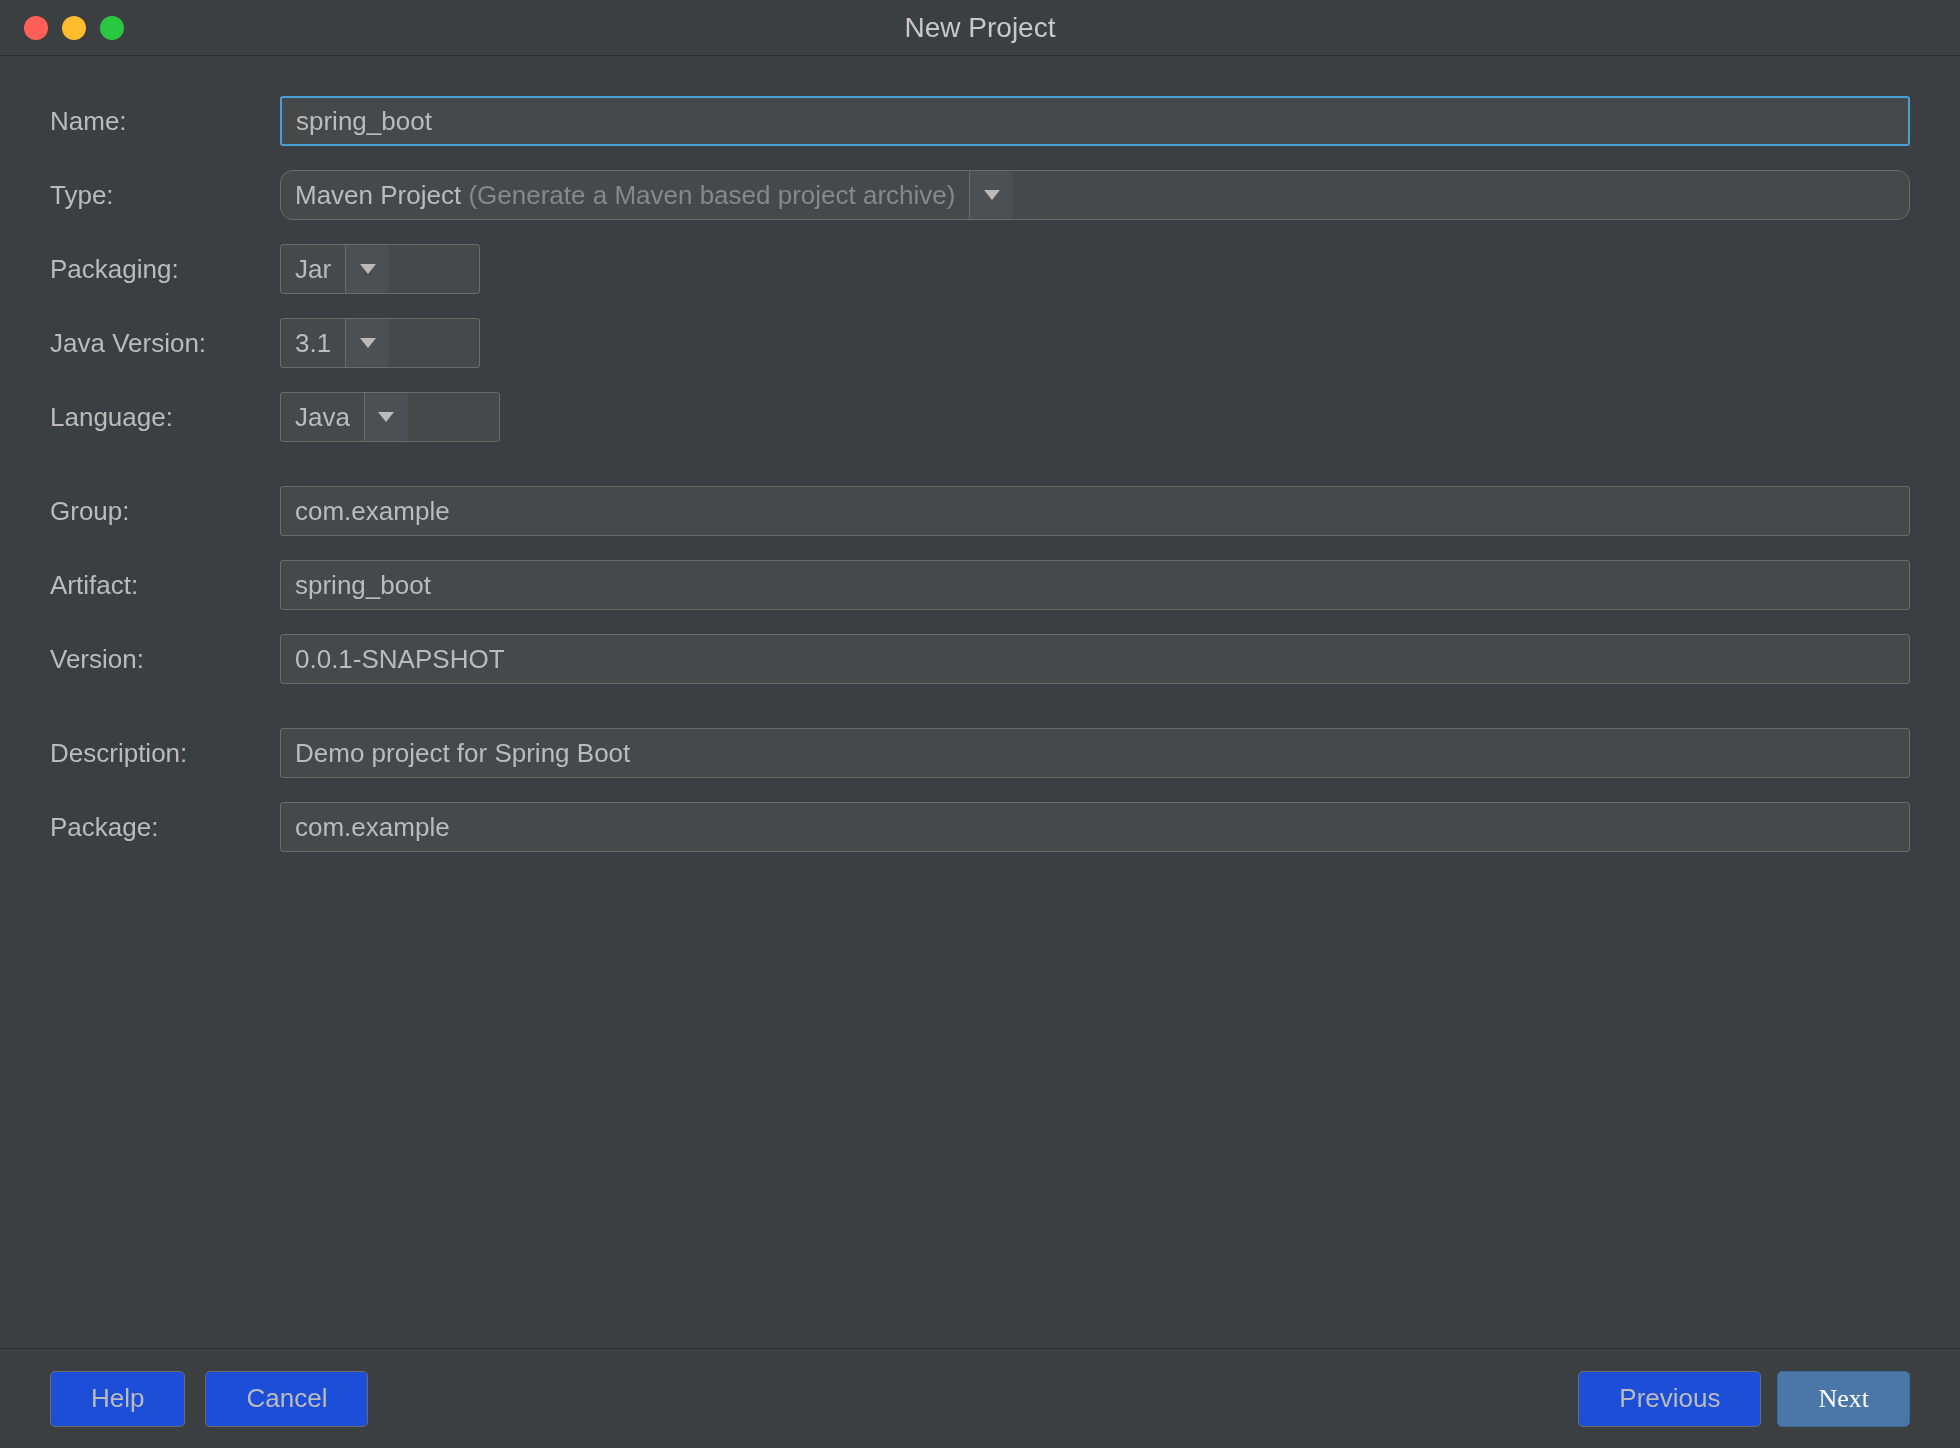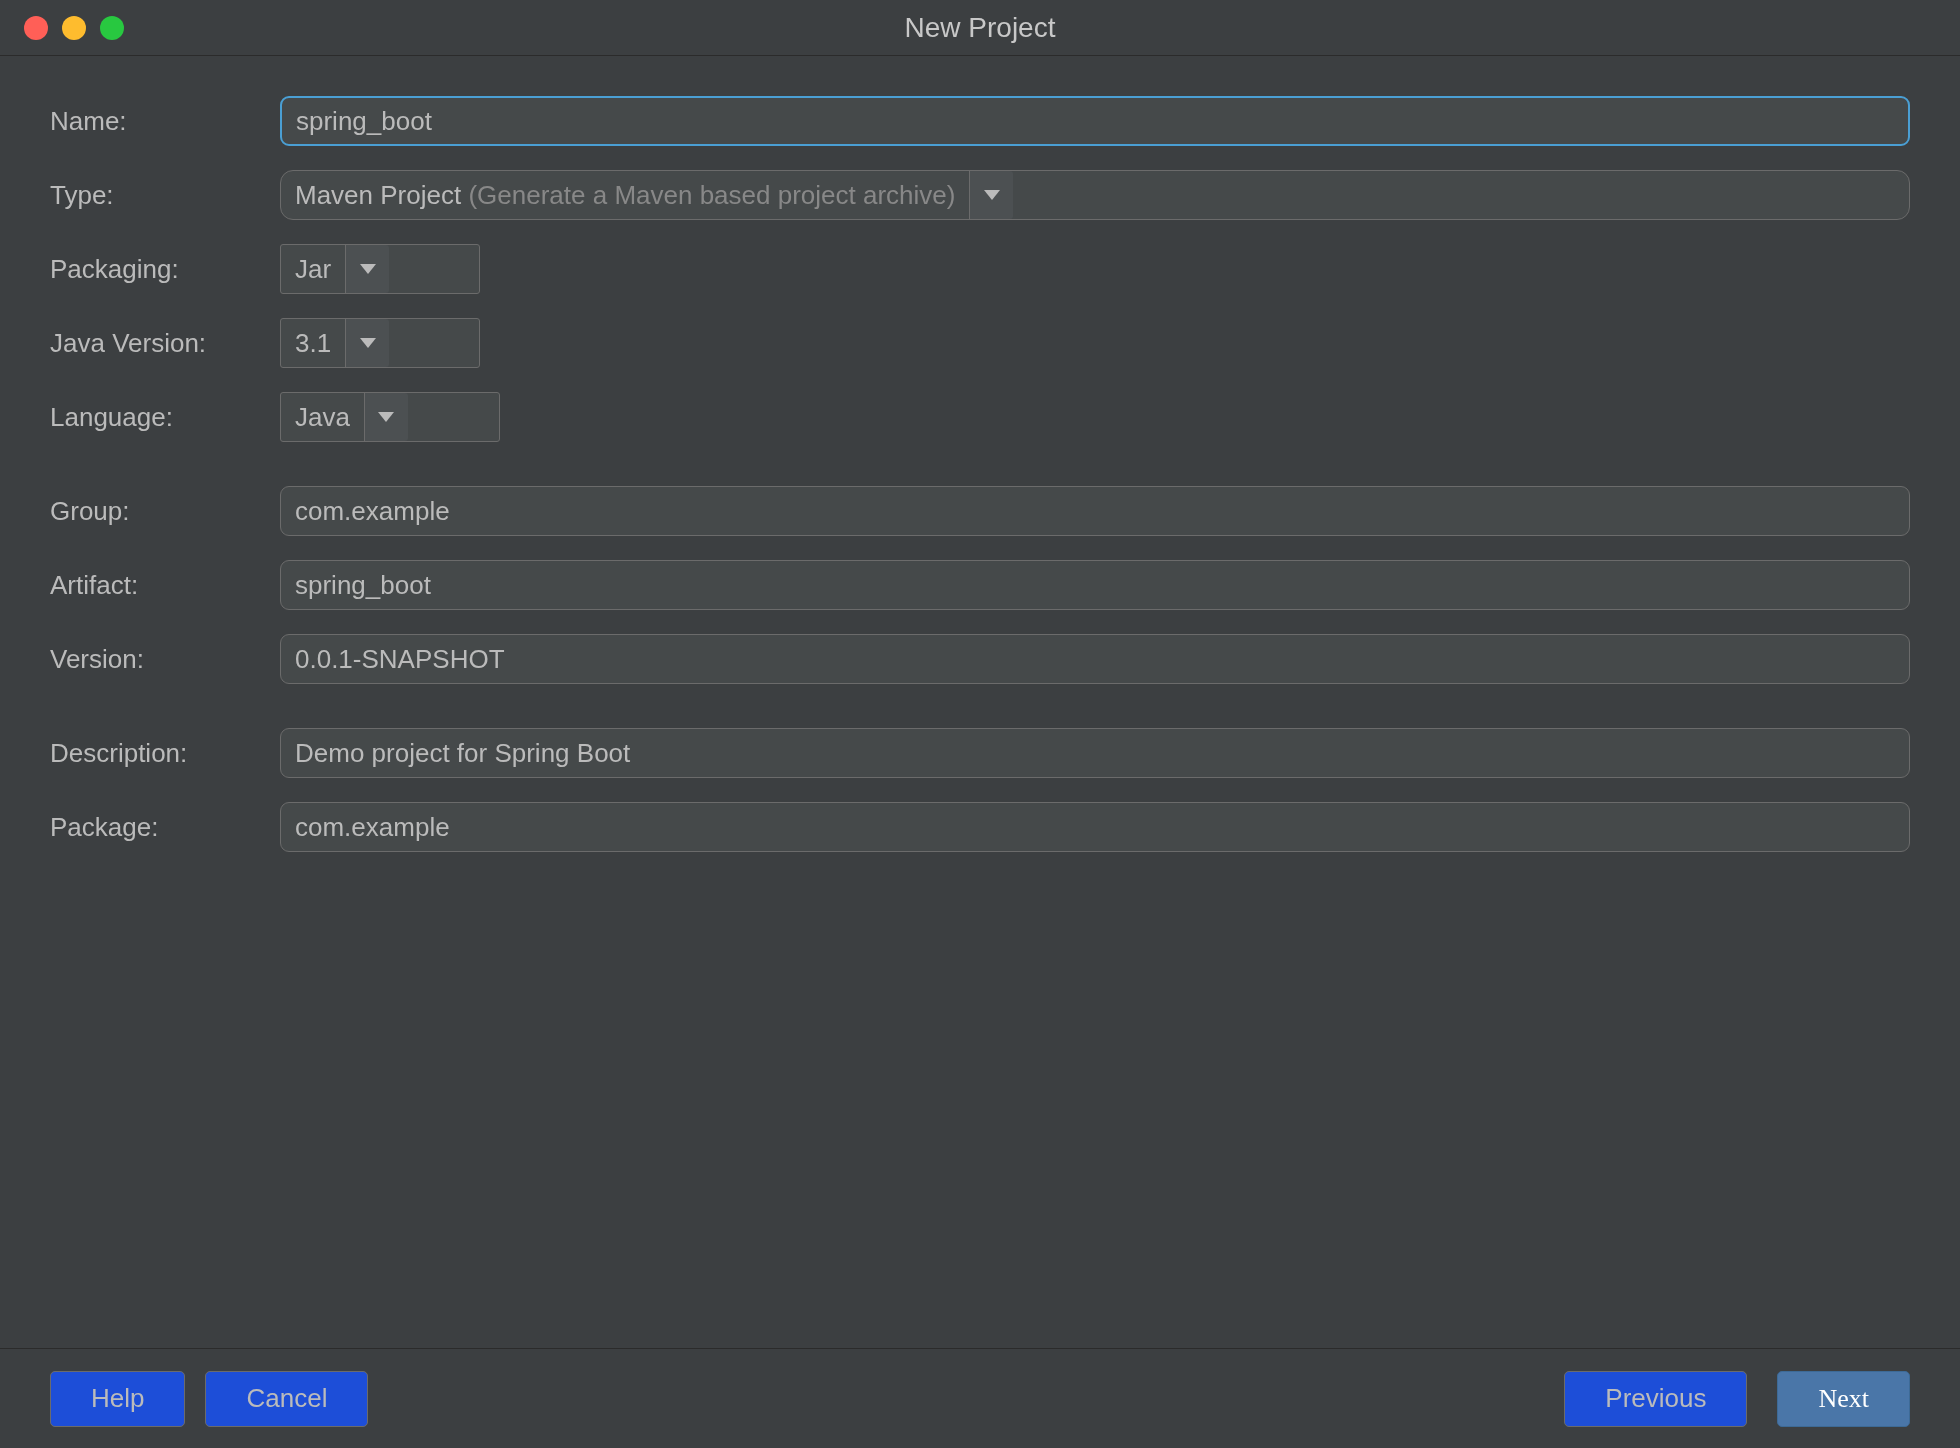--- a/index.html
+++ b/index.html
@@ -81,21 +81,21 @@
 
     .form-control-area {
       flex: 1;
     }
 
     .text-input {
       width: 100%;
       height: 50px;
       background: #45494a;
       border: 1px solid #6b6b6b;
-      border-radius: 9px;
+      border-radius: 3px;
       color: #bbbbbb;
       font-size: 26px;
       padding: 0 14px;
       outline: none;
     }
 
     .text-input.active {
       border-color: #4a9fd4;
       border-width: 2px;
     }
@@ -165,21 +165,21 @@
       padding: 0 50px;
     }
 
     .bottom-left {
       display: flex;
       gap: 20px;
     }
 
     .bottom-right {
       display: flex;
-      gap: 30px;
+      gap: 16px;
     }
 
     .btn {
       height: 56px;
       padding: 0 40px;
       border-radius: 5px;
       font-size: 26px;
       cursor: pointer;
       border: 1px solid #6b6b6b;
       background: #1d4ed8;

